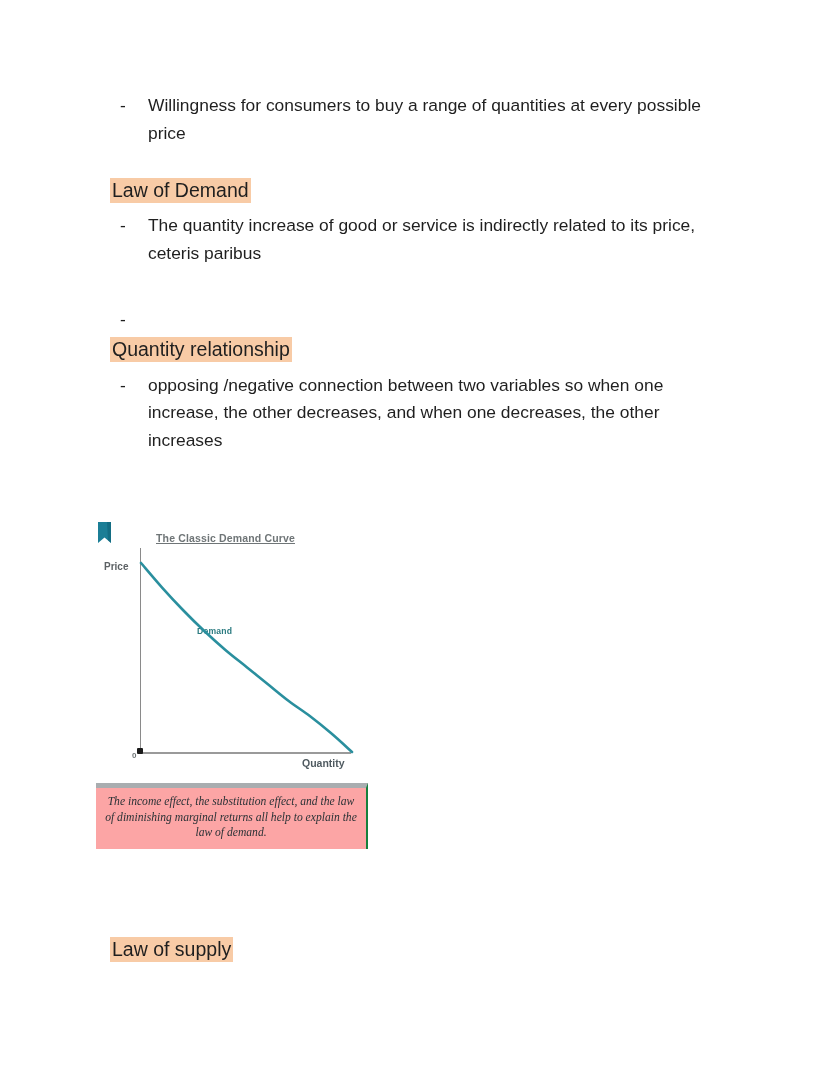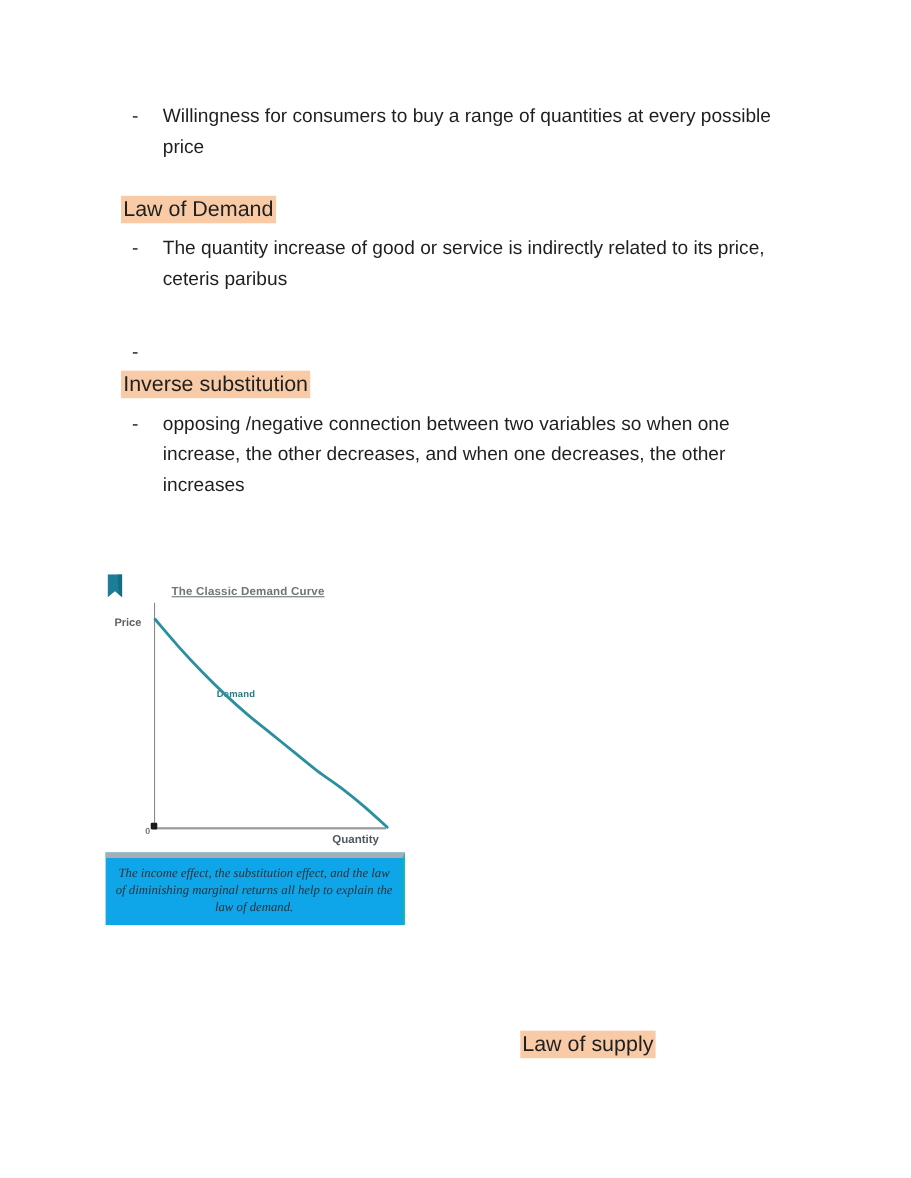--- a/index.html
+++ b/index.html
@@ -178,44 +178,44 @@
     left: 0;
     top: 0;
     width: 272px;
     height: 254px;
     overflow: visible;
   }
 
   
   .caption-box {
     position: relative;
+    margin-top: 8px;
     width: 272px;
     box-sizing: border-box;
     border-top: 5px solid #a9adb0;
-    border-right: 2px solid #14b8a6;
-    background: #0ea5e9;
+    border-right: 2px solid #15803d;
+    background: #fca5a5;
     padding: 6px 6px 8px 6px;
   }
   .caption-text {
     font-family: "Liberation Serif", serif;
     font-style: italic;
     font-size: 11.6px;
     line-height: 15.5px;
     text-align: center;
     color: #2b3236;
     margin: 0;
   }
 
   
   .trailing-heading {
     position: absolute;
     left: 96px;
     top: 936px;
     width: 500px;
-    text-align: right;
   }
 </style>
 </head>
 <body>
 
 <div class="page">
 
   <div class="content">
 
     <ul class="bullet-list">
@@ -240,21 +240,21 @@
 
     <div class="gap-sm"></div>
     <ul class="bullet-list">
       <li class="bullet-item">
         <span class="dash">-</span>
       </li>
     </ul>
 
     <div class="gap-after-bullets"></div>
 
-    <p class="heading"><span class="hl">Inverse substitution</span></p>
+    <p class="heading"><span class="hl">Quantity relationship</span></p>
     <div class="gap-sm"></div>
     <ul class="bullet-list">
       <li class="bullet-item">
         <span class="dash">-</span>
         <span>opposing /negative connection between two variables so when one increase, the other decreases, and when one decreases, the other increases</span>
       </li>
     </ul>
 
   </div>
 

